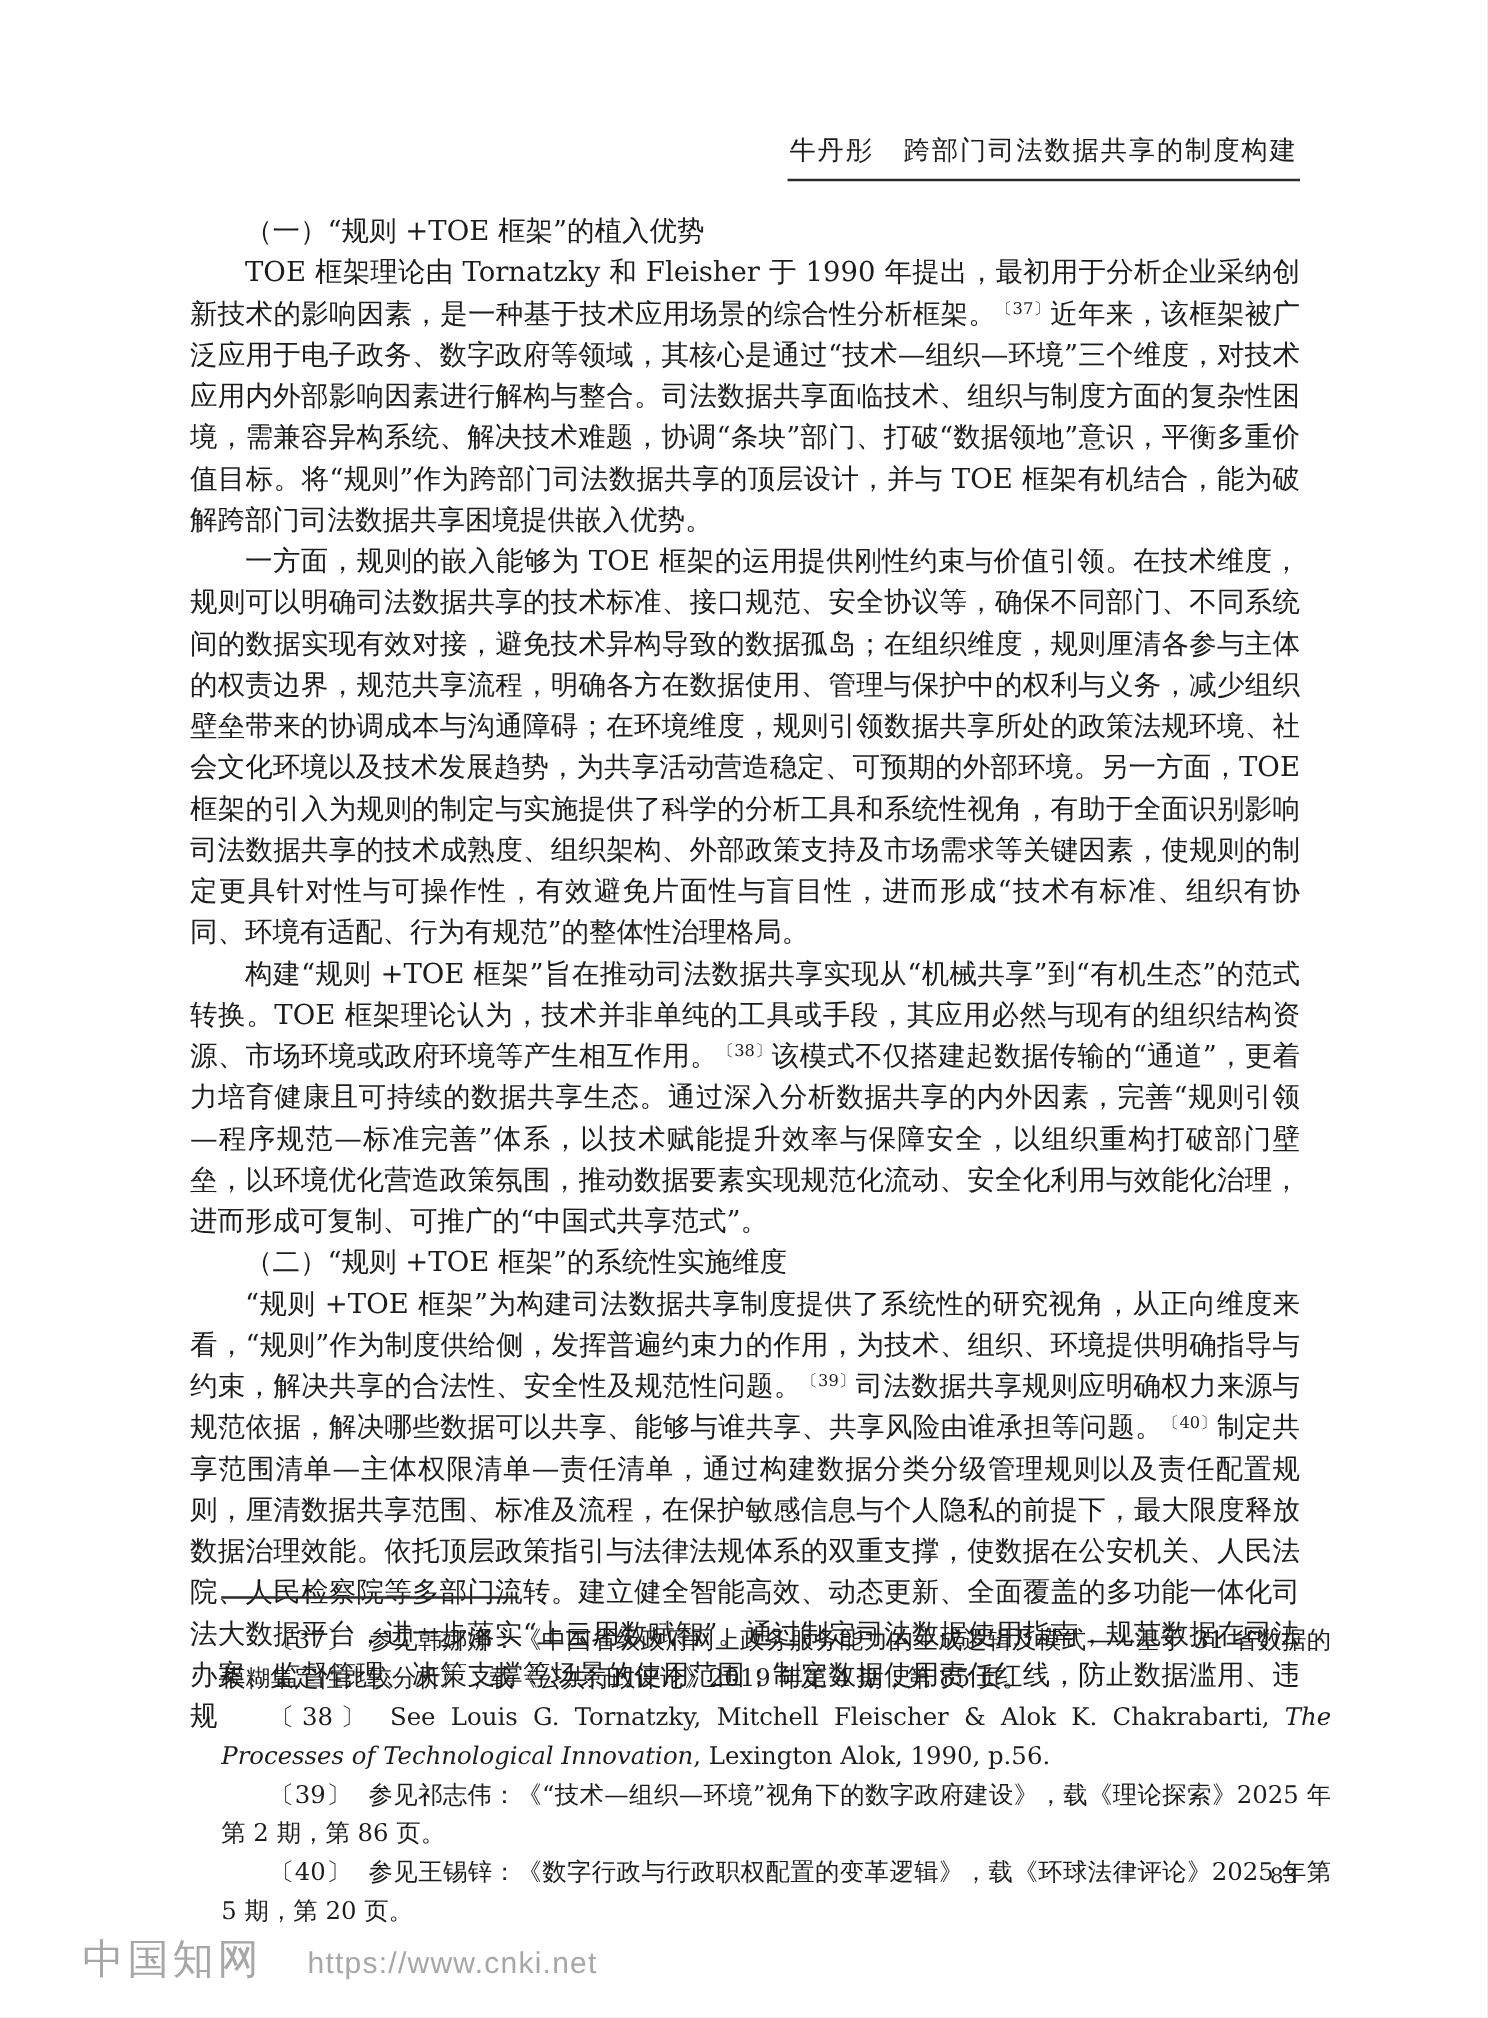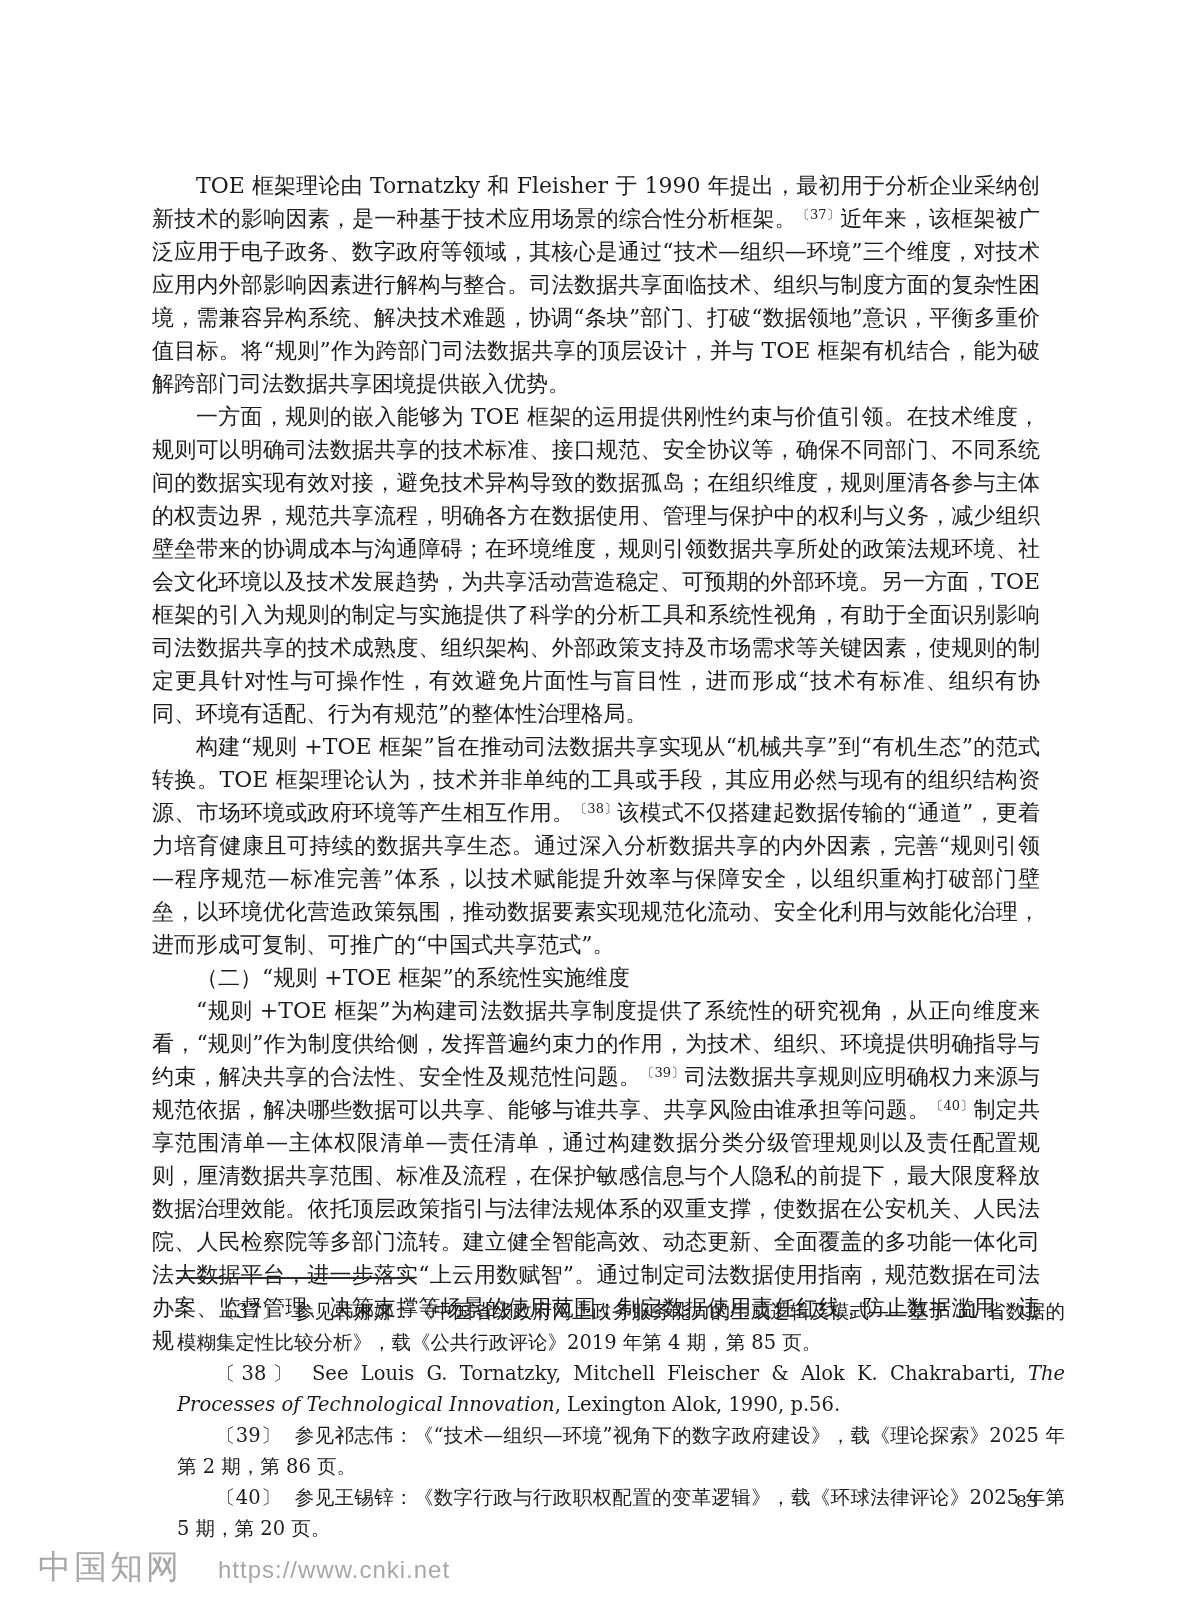--- a/index.html
+++ b/index.html
@@ -80,30 +80,36 @@
   .footer {
     position: absolute;
     left: 38px;
     top: 1545px;
     display: flex;
     align-items: baseline;
     gap: 36px;
     color: #a7a7a7;
     font-family: "Liberation Sans", "DejaVu Sans", sans-serif;
   }
-  .footer .brand { font-size: 33px; letter-spacing: 3px; }
+  .footer .brand { font-size: 33px; letter-spacing: 3px; margin-left: 28px; }
   .footer .url { font-size: 24px; letter-spacing: 1px; }
 </style>
 </head>
 <body>
 
 <div class="page">
 
+  <div class="running-header">
+    <span class="inner">
+      <span class="author">牛丹彤</span><span class="title">跨部门司法数据共享的制度构建</span>
+    </span>
+  </div>
 
   <div class="article" id="article-body">
+      <p><span>（一）“规则 +TOE 框架”的植入优势</span></p>
       <p><span>TOE 框架理论由 Tornatzky 和 Fleisher 于 1990 年提出，最初用于分析企业采纳创新技术的影响因素，是一种基于技术应用场景的综合性分析框架。</span><sup>〔37〕</sup><span>近年来，该框架被广泛应用于电子政务、数字政府等领域，其核心是通过“技术—组织—环境”三个维度，对技术应用内外部影响因素进行解构与整合。司法数据共享面临技术、组织与制度方面的复杂性困境，需兼容异构系统、解决技术难题，协调“条块”部门、打破“数据领地”意识，平衡多重价值目标。将“规则”作为跨部门司法数据共享的顶层设计，并与 TOE 框架有机结合，能为破解跨部门司法数据共享困境提供嵌入优势。</span></p>
       <p><span>一方面，规则的嵌入能够为 TOE 框架的运用提供刚性约束与价值引领。在技术维度，规则可以明确司法数据共享的技术标准、接口规范、安全协议等，确保不同部门、不同系统间的数据实现有效对接，避免技术异构导致的数据孤岛；在组织维度，规则厘清各参与主体的权责边界，规范共享流程，明确各方在数据使用、管理与保护中的权利与义务，减少组织壁垒带来的协调成本与沟通障碍；在环境维度，规则引领数据共享所处的政策法规环境、社会文化环境以及技术发展趋势，为共享活动营造稳定、可预期的外部环境。另一方面，TOE 框架的引入为规则的制定与实施提供了科学的分析工具和系统性视角，有助于全面识别影响司法数据共享的技术成熟度、组织架构、外部政策支持及市场需求等关键因素，使规则的制定更具针对性与可操作性，有效避免片面性与盲目性，进而形成“技术有标准、组织有协同、环境有适配、行为有规范”的整体性治理格局。</span></p>
       <p><span>构建“规则 +TOE 框架”旨在推动司法数据共享实现从“机械共享”到“有机生态”的范式转换。TOE 框架理论认为，技术并非单纯的工具或手段，其应用必然与现有的组织结构资源、市场环境或政府环境等产生相互作用。</span><sup>〔38〕</sup><span>该模式不仅搭建起数据传输的“通道”，更着力培育健康且可持续的数据共享生态。通过深入分析数据共享的内外因素，完善“规则引领—程序规范—标准完善”体系，以技术赋能提升效率与保障安全，以组织重构打破部门壁垒，以环境优化营造政策氛围，推动数据要素实现规范化流动、安全化利用与效能化治理，进而形成可复制、可推广的“中国式共享范式”。</span></p>
       <p><span>（二）“规则 +TOE 框架”的系统性实施维度</span></p>
       <p><span>“规则 +TOE 框架”为构建司法数据共享制度提供了系统性的研究视角，从正向维度来看，“规则”作为制度供给侧，发挥普遍约束力的作用，为技术、组织、环境提供明确指导与约束，解决共享的合法性、安全性及规范性问题。</span><sup>〔39〕</sup><span>司法数据共享规则应明确权力来源与规范依据，解决哪些数据可以共享、能够与谁共享、共享风险由谁承担等问题。</span><sup>〔40〕</sup><span>制定共享范围清单—主体权限清单—责任清单，通过构建数据分类分级管理规则以及责任配置规则，厘清数据共享范围、标准及流程，在保护敏感信息与个人隐私的前提下，最大限度释放数据治理效能。依托顶层政策指引与法律法规体系的双重支撑，使数据在公安机关、人民法院、人民检察院等多部门流转。建立健全智能高效、动态更新、全面覆盖的多功能一体化司法大数据平台，进一步落实“上云用数赋智”。通过制定司法数据使用指南，规范数据在司法办案、监督管理、决策支撑等场景的使用范围；制定数据使用责任红线，防止数据滥用、违规</span></p>
     </div>
 
   <div class="footnotes">
     <div class="fn-rule"></div>
     <div id="footnote-list">

